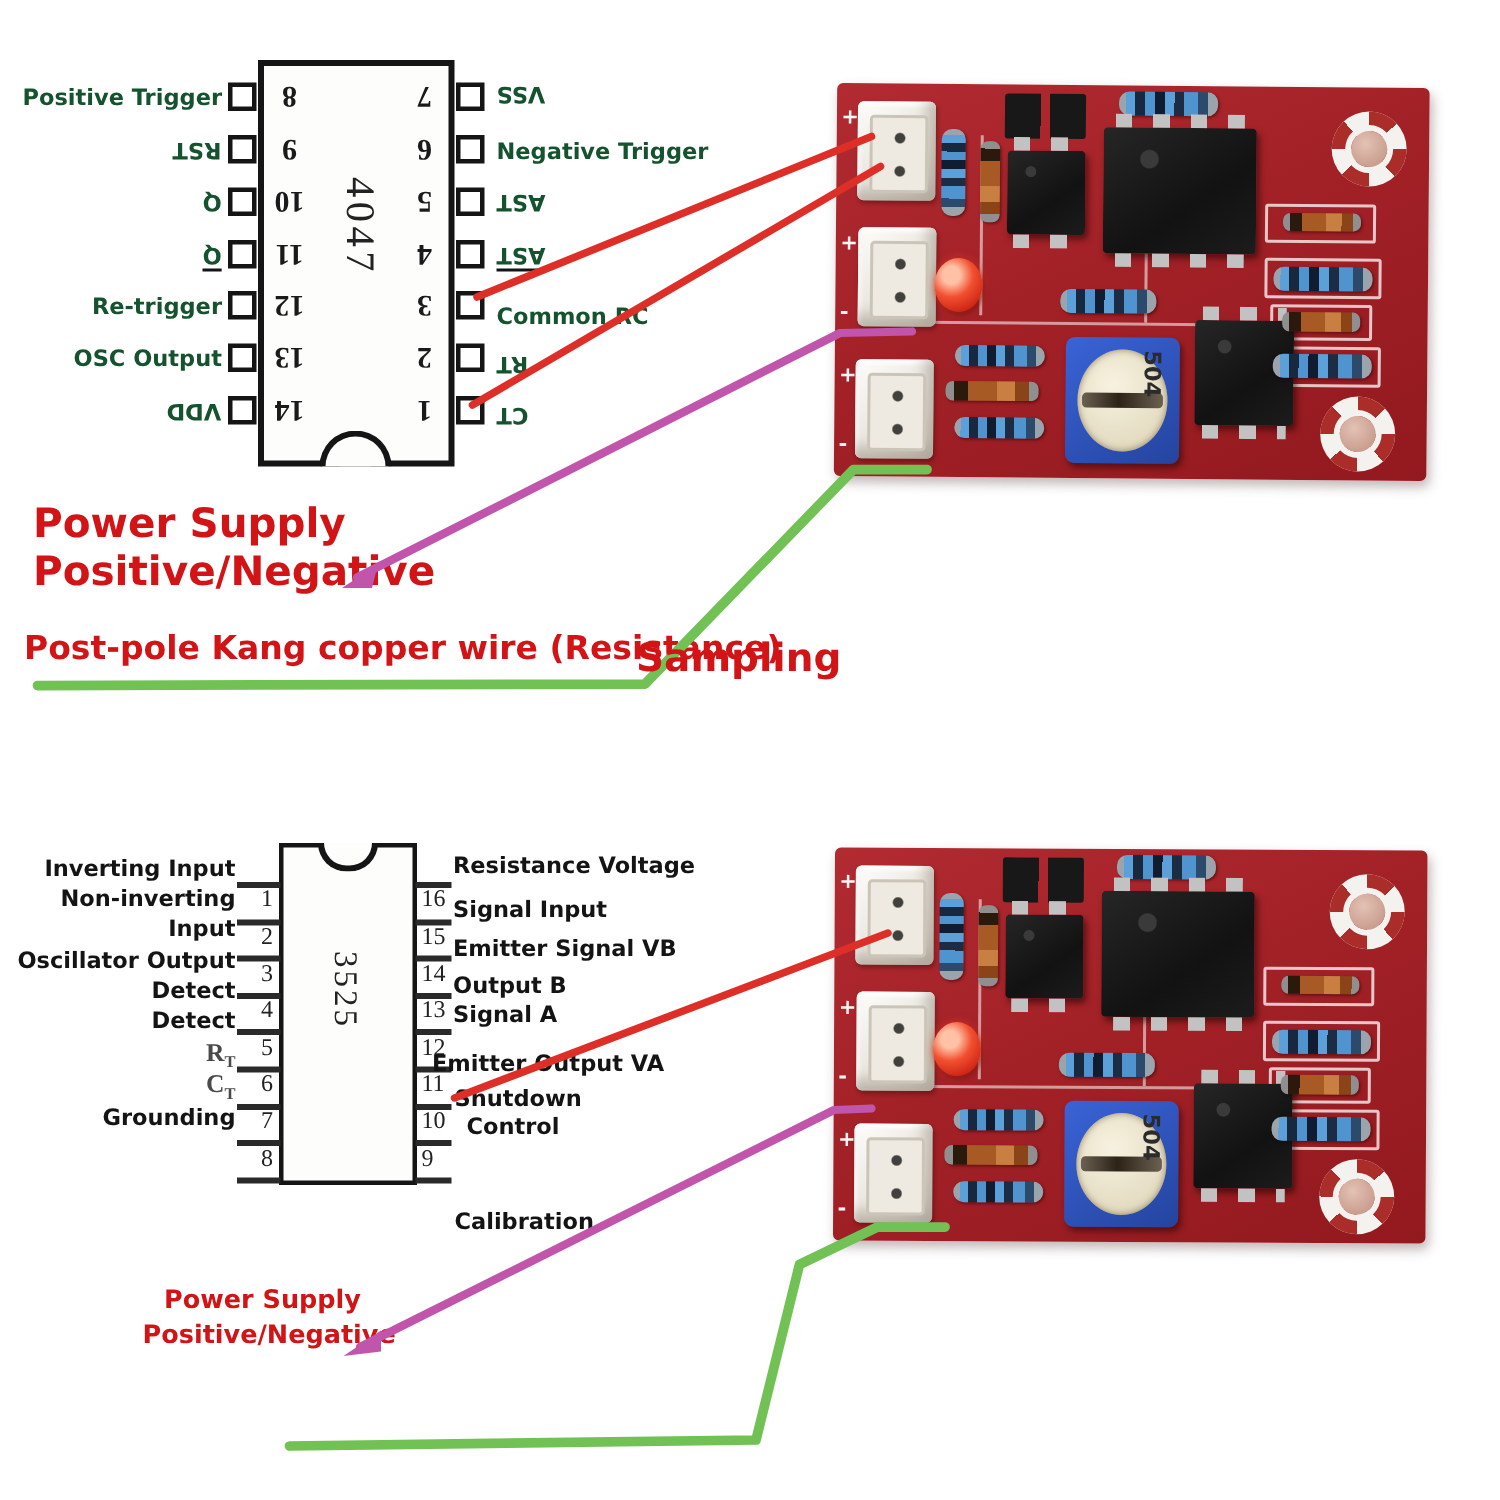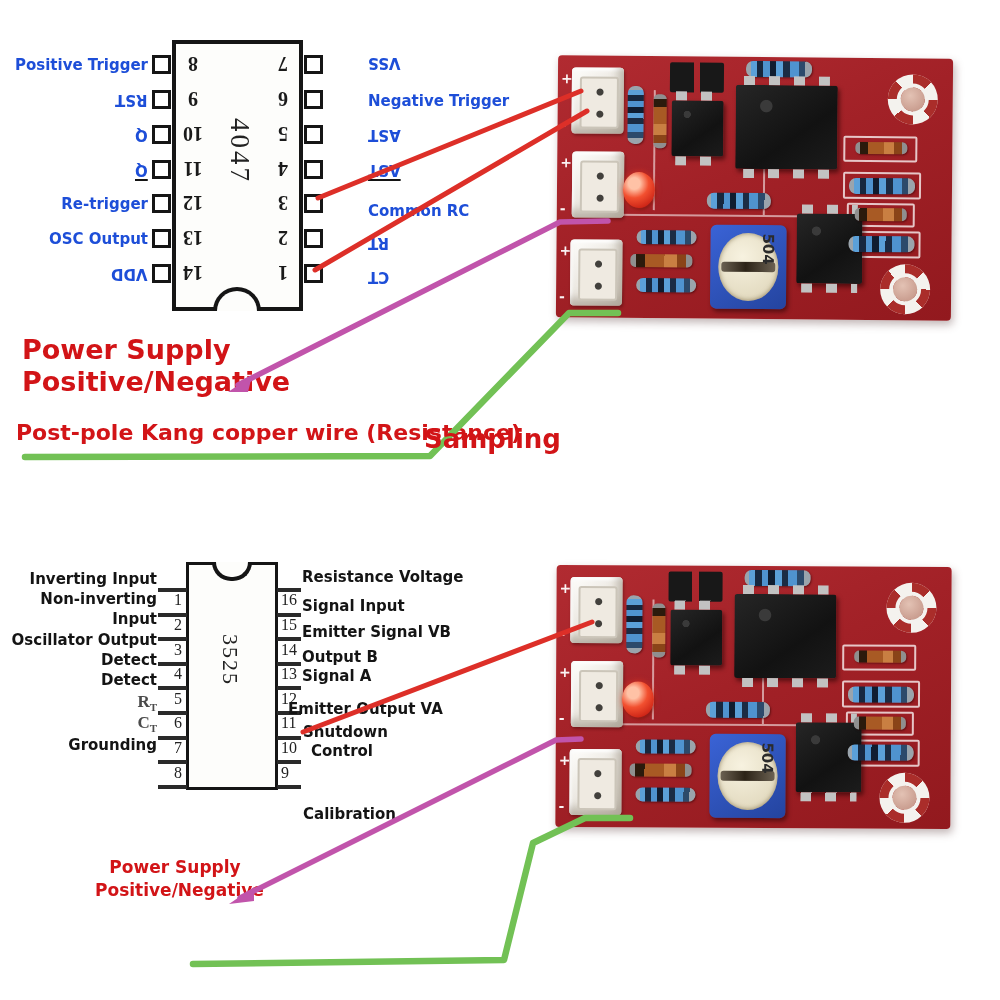--- a/index.html
+++ b/index.html
@@ -10,22 +10,22 @@
   .notch-up{position:absolute;width:48px;height:24px;background:#fdfdfb;border:4px solid #151515;
             border-bottom:none;border-radius:26px 26px 0 0;box-sizing:border-box;}
   .notch-down{position:absolute;width:40px;height:19px;background:#fdfdfb;border:4px solid #151515;
             border-top:none;border-radius:0 0 22px 22px;box-sizing:border-box;}
   .vname{position:absolute;writing-mode:vertical-rl;font-family:"Liberation Serif",serif;
          color:#222;white-space:nowrap;}
   .pin-sq{position:absolute;width:19px;height:19px;border:3px solid #151515;background:#fff;
           box-sizing:border-box;}
   .pin-num{position:absolute;font:700 20px "Liberation Serif",serif;color:#1a1a1a;
            text-align:center;transform:rotate(180deg);}
-  .pin-label{position:absolute;font:700 15px "DejaVu Sans",sans-serif;color:#1d4ed8;
-             white-space:nowrap;line-height:22px;height:22px;margin-left:37px;}
+  .pin-label{position:absolute;font:700 15px "DejaVu Sans",sans-serif;color:#14532d;
+             white-space:nowrap;line-height:22px;height:22px;}
   .rot{transform:rotate(180deg);}
   .ovl{text-decoration:overline solid #141414 2px;}
   .stub{position:absolute;background:#2a2a2a;height:4px;}
   .snum{position:absolute;font:400 16px "Liberation Serif",serif;color:#222;line-height:20px;}
   .blabel{position:absolute;font:700 15px "DejaVu Sans",sans-serif;color:#141414;
           white-space:nowrap;line-height:21px;height:21px;}
   .serif-lab{font:400 17px "Liberation Serif",serif;color:#4a4a4a;font-weight:600;}
   .serif-lab sub{font-size:11px;}
   
   .red-note{position:absolute;color:#d21417;font-weight:700;white-space:nowrap;z-index:4;}

